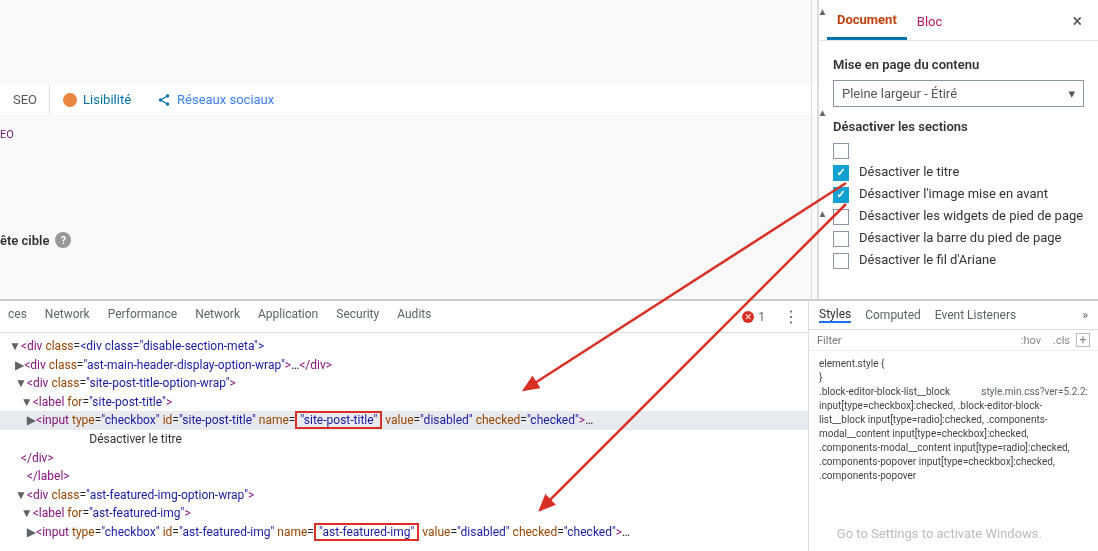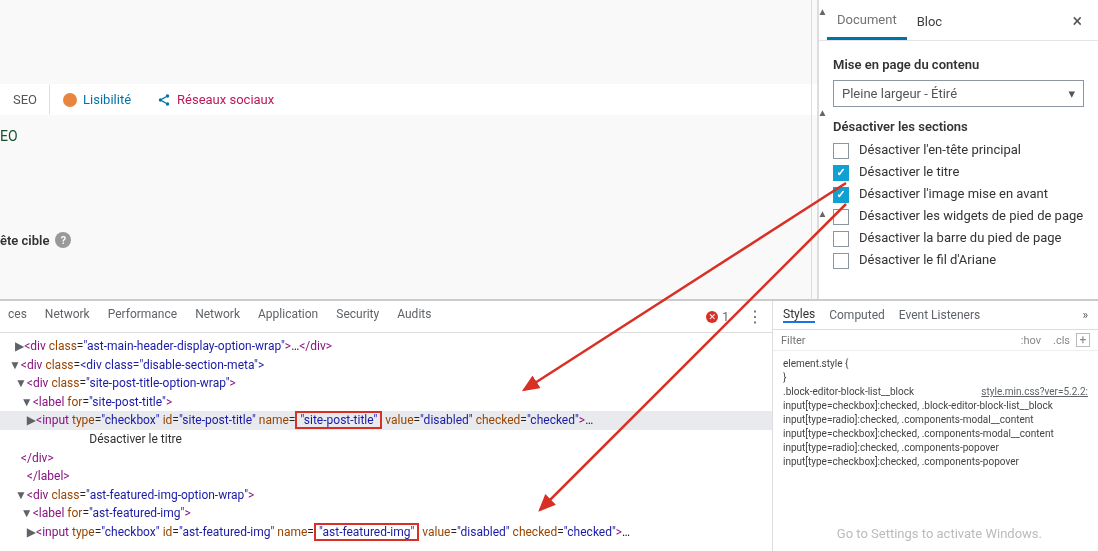--- a/index.html
+++ b/index.html
@@ -5,29 +5,29 @@
   *{box-sizing:border-box;margin:0;padding:0;font-family:-apple-system,BlinkMacSystemFont,"Segoe UI",Roboto,sans-serif}
   body{width:1098px;height:551px;overflow:hidden;background:#fff;position:relative;font-size:13px;color:#333}
   .top{height:300px;display:flex;border-bottom:1px solid #ccc;position:relative}
   .main{flex:1;border-right:1px solid #ddd;background:#f9f9f9;position:relative;padding:8px 0 0 0;overflow:hidden}
   .tabrow{margin-top:76px;display:flex;gap:0;padding-left:0;background:#fff}
   .tab{padding:7px 12px;cursor:pointer;display:flex;align-items:center;gap:6px;color:#555;border:1px solid transparent}
   .tab.first{border-right:1px solid #ddd}
   .tab .dot{width:14px;height:14px;border-radius:50%}
   .tab.lisib{color:#0073aa}
   .tab.lisib .dot{background:#e8863f}
-  .tab.rs{color:#be185d}
+  .tab.rs{color:#3b82f6}
   .tab.rs svg{width:14px;height:14px;fill:#0073aa}
-  .seo{position:absolute;top:128px;left:0;font-size:14px;color:#14532d}
+  .seo{position:absolute;top:128px;left:0;font-size:11px;color:#701a75}
   .req{position:absolute;top:232px;left:0;font-weight:600;color:#333;display:flex;align-items:center;gap:6px}
   .help{width:16px;height:16px;border-radius:50%;background:#999;color:#fff;display:inline-flex;align-items:center;justify-content:center;font-size:11px}
   .sidebar{width:280px;border-left:1px solid #ddd;background:#fff;display:flex;flex-direction:column}
   .sbar-tabs{display:flex;border-bottom:1px solid #e2e4e7;padding:0 8px;align-items:center}
-  .sbar-tab{padding:12px 10px 10px;font-size:13px;color:#404040;cursor:pointer}
-  .sbar-tab.active{font-weight:400;color:#737373;border-bottom:3px solid #0073aa}
+  .sbar-tab{padding:12px 10px 10px;font-size:13px;color:#be185d;cursor:pointer}
+  .sbar-tab.active{font-weight:700;color:#c2410c;border-bottom:3px solid #0073aa}
   .sbar-close{margin-left:auto;font-size:18px;color:#555;cursor:pointer;padding:4px 8px}
   .sbar-body{padding:10px 14px;overflow:auto}
   .sec-h{font-weight:600;font-size:13px;margin:6px 0 8px}
   .sel{width:100%;border:1px solid #8d96a0;padding:5px 8px;font-size:13px;color:#555;background:#fff;display:flex;justify-content:space-between;align-items:center;margin-bottom:12px}
   .chk-row{display:flex;align-items:flex-start;gap:10px;margin:5px 0;font-size:13px;line-height:1.3}
   .chk{width:16px;height:16px;border:1.5px solid #8d96a0;flex-shrink:0;display:flex;align-items:center;justify-content:center;margin-top:1px}
   .chk.checked{background:#11a0d2;border-color:#11a0d2;color:#fff}
   .chk.checked::after{content:"✓";font-size:11px;font-weight:bold}
   .upbar{position:absolute;top:0;right:265px;width:22px;height:300px;border-left:1px solid #ddd;display:flex;flex-direction:column;align-items:center;padding-top:6px;gap:90px;color:#666;font-size:10px}
   
@@ -41,30 +41,30 @@
   .dom{padding:4px 0;overflow:auto;line-height:1.55;color:#222}
   .line{white-space:pre}
   .arr{color:#5f6368}
   .tg,.pun{color:#881280}
   .attr{color:#994500}
   .val{color:#1a1aa6}
   .txt{color:#303030}
   .eq0{color:#aaa;font-style:italic}
   .hl{background:#e8eaed}
   .boxed{border:2.5px solid #d93025;padding:0 3px}
-  .dt-side{width:326px;border-left:1px solid #ddd;display:flex;flex-direction:column;font-family:-apple-system,sans-serif}
+  .dt-side{width:290px;border-left:1px solid #ddd;display:flex;flex-direction:column;font-family:-apple-system,sans-serif}
   .dt-s-tabs{display:flex;gap:14px;padding:6px 10px;border-bottom:1px solid #ddd;font-size:12px;color:#5f6368;align-items:center}
   .dt-s-tabs .active{color:#333;border-bottom:2px solid #1a73e8}
   .filter{display:flex;align-items:center;border-bottom:1px solid #eee;padding:3px 8px;font-size:11px;color:#888}
   .filter input{border:none;outline:none;flex:1;font-size:11px}
   .hov{margin-left:auto;color:#888;cursor:pointer}
   .cls{margin-left:12px;color:#888;cursor:pointer}
   .plus{margin-left:6px;width:14px;height:14px;border:1px solid #bbb;color:#888;display:flex;align-items:center;justify-content:center;font-size:12px}
   .styles{padding:6px 10px;font-family:Menlo,Consolas,monospace;font-size:10px;color:#444;overflow:hidden;line-height:1.4}
-  .styles a{color:#5f6368;text-decoration:underline;float:right}
+  .styles a{color:#5f6368;float:right}
   .watermark{position:absolute;right:56px;bottom:10px;color:#bbb;font-size:13px;pointer-events:none}
   
   svg.overlay{position:absolute;top:0;left:0;pointer-events:none}
 </style>
 </head>
 <body>
 
 <div class="top">
   <div class="main">
     <div class="seo">EO</div>
@@ -104,21 +104,20 @@
     <div class="sbar-body">
       <div class="sec-h">Mise en page du contenu</div>
       <div class="sel">
           <span>Pleine largeur - Étiré</span>
           <span>▾</span>
         </div>
       <div class="sec-h">Désactiver les sections</div>
       <div id="opts">
           <div class="chk-row">
             <div class="chk"></div>
-            <span>Désactiver l'en-tête principal</span>
           </div>
           <div class="chk-row">
             <div class="chk checked"></div>
             <span>Désactiver le titre</span>
           </div>
           <div class="chk-row">
             <div class="chk checked"></div>
             <span>Désactiver l'image mise en avant</span>
           </div>
           <div class="chk-row">
@@ -158,22 +157,22 @@
       <span>Application</span>
       <span>Security</span>
       <span>Audits</span>
       <span class="dt-err">
           <span class="errdot">✕</span>
           <span>1</span>
         </span>
       <span class="dt-dots">⋮</span>
     </div>
     <div class="dom">
+<div class="line">   <span class="arr">▼</span><span class="pun">&lt;</span><span class="tg">div</span> <span class="attr">class</span>=<span class="val">&lt;div class="disable-section-meta"&gt;</span></div>
 <div class="line">     <span class="arr">▶</span><span class="pun">&lt;</span><span class="tg">div</span> <span class="attr">class</span>=<span class="val">"ast-main-header-display-option-wrap"</span><span class="pun">&gt;</span>…<span class="pun">&lt;/</span><span class="tg">div</span><span class="pun">&gt;</span></div>
-<div class="line">   <span class="arr">▼</span><span class="pun">&lt;</span><span class="tg">div</span> <span class="attr">class</span>=<span class="val">&lt;div class="disable-section-meta"&gt;</span></div>
 <div class="line">     <span class="arr">▼</span><span class="pun">&lt;</span><span class="tg">div</span> <span class="attr">class</span>=<span class="val">"site-post-title-option-wrap"</span><span class="pun">&gt;</span></div>
 <div class="line">       <span class="arr">▼</span><span class="pun">&lt;</span><span class="tg">label</span> <span class="attr">for</span>=<span class="val">"site-post-title"</span><span class="pun">&gt;</span></div>
 <div class="line hl">         <span class="arr">▶</span><span class="pun">&lt;</span><span class="tg">input</span> <span class="attr">type</span>=<span class="val">"checkbox"</span> <span class="attr">id</span>=<span class="val">"site-post-title"</span> <span class="attr">name</span>=<span class="boxed"><span class="val">"site-post-title"</span></span> <span class="attr">value</span>=<span class="val">"disabled"</span> <span class="attr">checked</span>=<span class="val">"checked"</span><span class="pun">&gt;</span>…</div>
 <div class="line">                              <span class="txt">Désactiver le titre</span></div>
 <div class="line">       <span class="pun">&lt;/</span><span class="tg">div</span><span class="pun">&gt;</span></div>
 <div class="line">         <span class="pun">&lt;/</span><span class="tg">label</span><span class="pun">&gt;</span></div>
 <div class="line">     <span class="arr">▼</span><span class="pun">&lt;</span><span class="tg">div</span> <span class="attr">class</span>=<span class="val">"ast-featured-img-option-wrap"</span><span class="pun">&gt;</span></div>
 <div class="line">       <span class="arr">▼</span><span class="pun">&lt;</span><span class="tg">label</span> <span class="attr">for</span>=<span class="val">"ast-featured-img"</span><span class="pun">&gt;</span></div>
 <div class="line">         <span class="arr">▶</span><span class="pun">&lt;</span><span class="tg">input</span> <span class="attr">type</span>=<span class="val">"checkbox"</span> <span class="attr">id</span>=<span class="val">"ast-featured-img"</span> <span class="attr">name</span>=<span class="boxed"><span class="val">"ast-featured-img"</span></span> <span class="attr">value</span>=<span class="val">"disabled"</span> <span class="attr">checked</span>=<span class="val">"checked"</span><span class="pun">&gt;</span>…</div>
 

